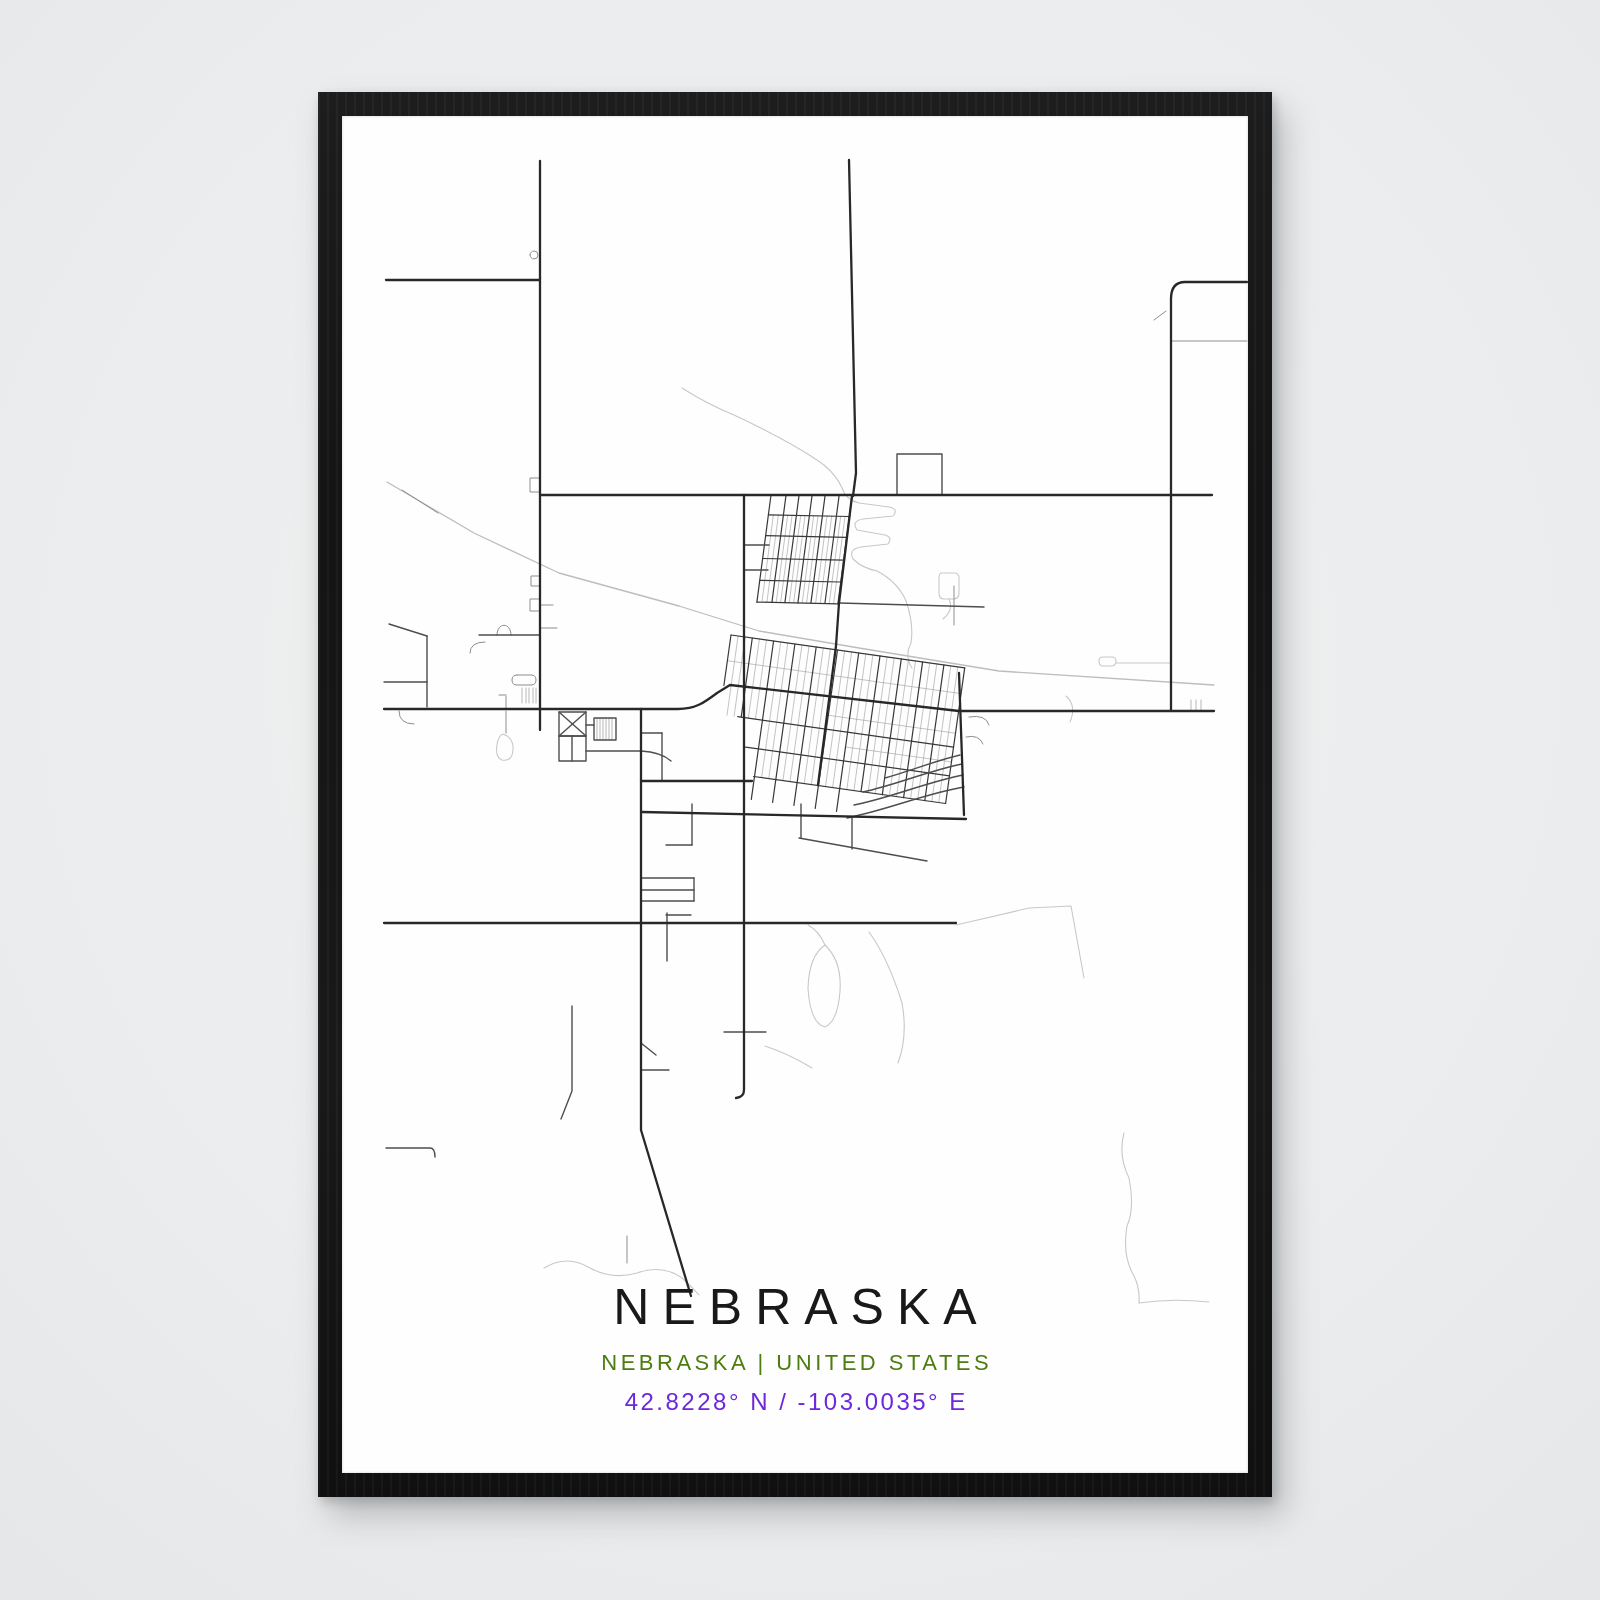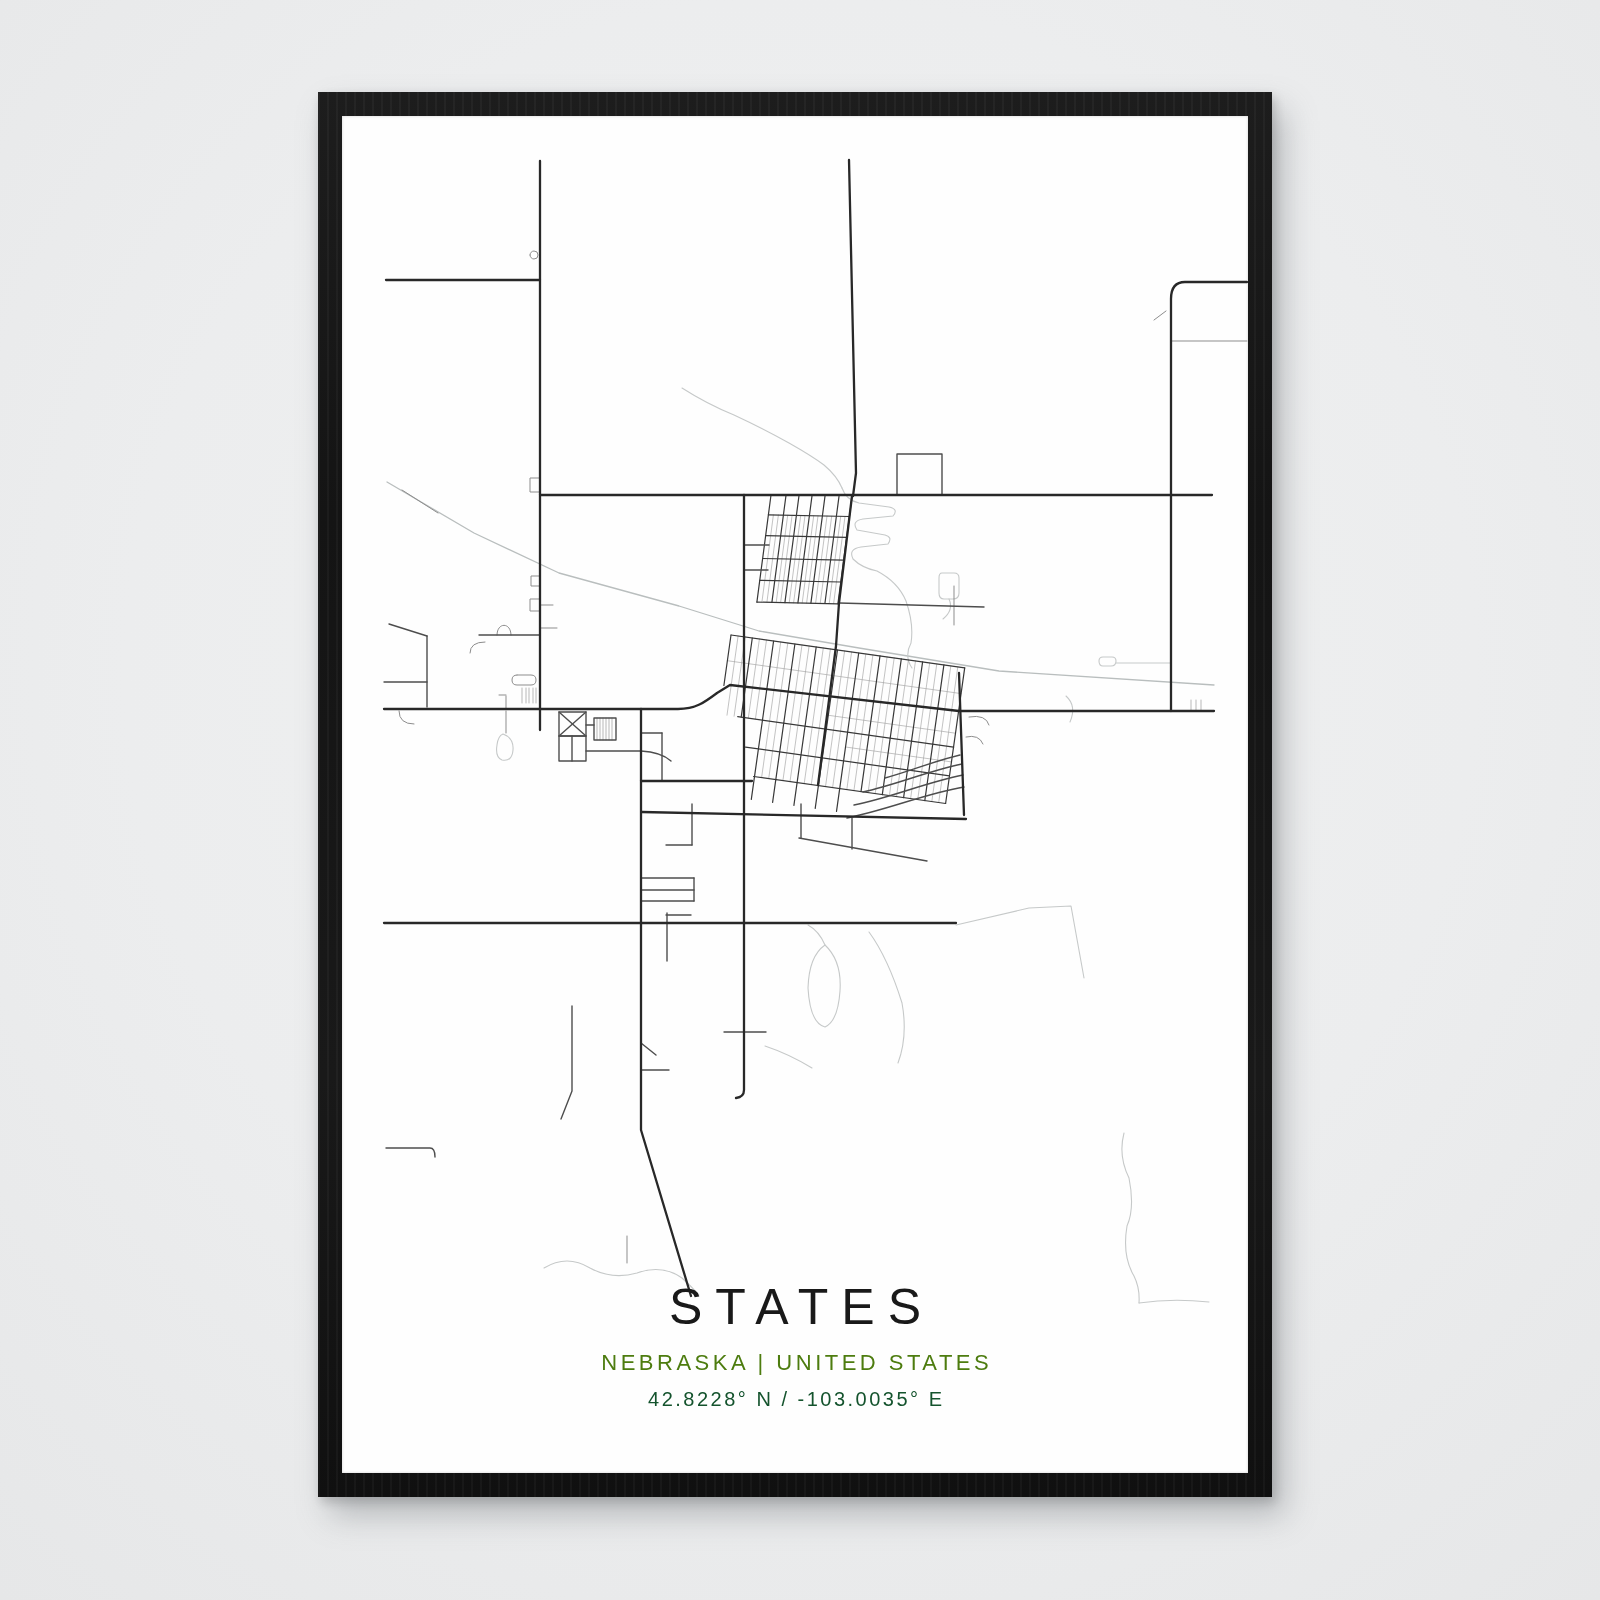--- a/index.html
+++ b/index.html
@@ -27,22 +27,22 @@
   }
   .title{
     top:1162px;font-size:50px;font-weight:400;letter-spacing:13px;text-indent:13px;
     color:#191919;
   }
   .subtitle{
     top:1234px;font-size:22px;font-weight:400;letter-spacing:3.5px;text-indent:3.5px;
     color:#4d7c0f;
   }
   .coords{
-    top:1272px;font-size:20px;font-weight:400;letter-spacing:2.5px;text-indent:2.5px;
-    color:#14532d;
+    top:1272px;font-size:24px;font-weight:400;letter-spacing:2.5px;text-indent:2.5px;
+    color:#6d28d9;
   }
 </style>
 </head>
 <body>
 
 <div class="frame">
   <div class="poster">
     <svg class="map-svg" id="map-svg" xmlns="http://www.w3.org/2000/svg" preserveAspectRatio="none" viewBox="0 0 906 1357">
         <g stroke="#b9bebe" stroke-width="1.3" fill="none" stroke-linecap="round" stroke-linejoin="round">
           <path d="M45,366 L132,417 L217,457 L337,490 L417,515 L517,532 L657,555 L872,569"></path>
@@ -230,17 +230,17 @@
           <path d="M42,593 H336 C354,593 363,586 375,577 L388,569 L617,595 H872"></path>
           <path d="M299,593 V1014 L349,1180"></path>
           <path d="M402,379 V974 Q402,981 394,982"></path>
           <path d="M42,807 H614"></path>
           <path d="M300,696 L624,703"></path>
           <path d="M510,380 L497,487 L494,530 L476,669"></path>
           <path d="M617,557 L622,699"></path>
           <path d="M299,665 H410"></path>
         </g>
       </svg>
-    <div class="caption title">STATES</div>
+    <div class="caption title">NEBRASKA</div>
     <div class="caption subtitle">NEBRASKA | UNITED STATES</div>
     <div class="caption coords">42.8228° N / -103.0035° E</div>
   </div>
 </div>
 
 </body></html>

